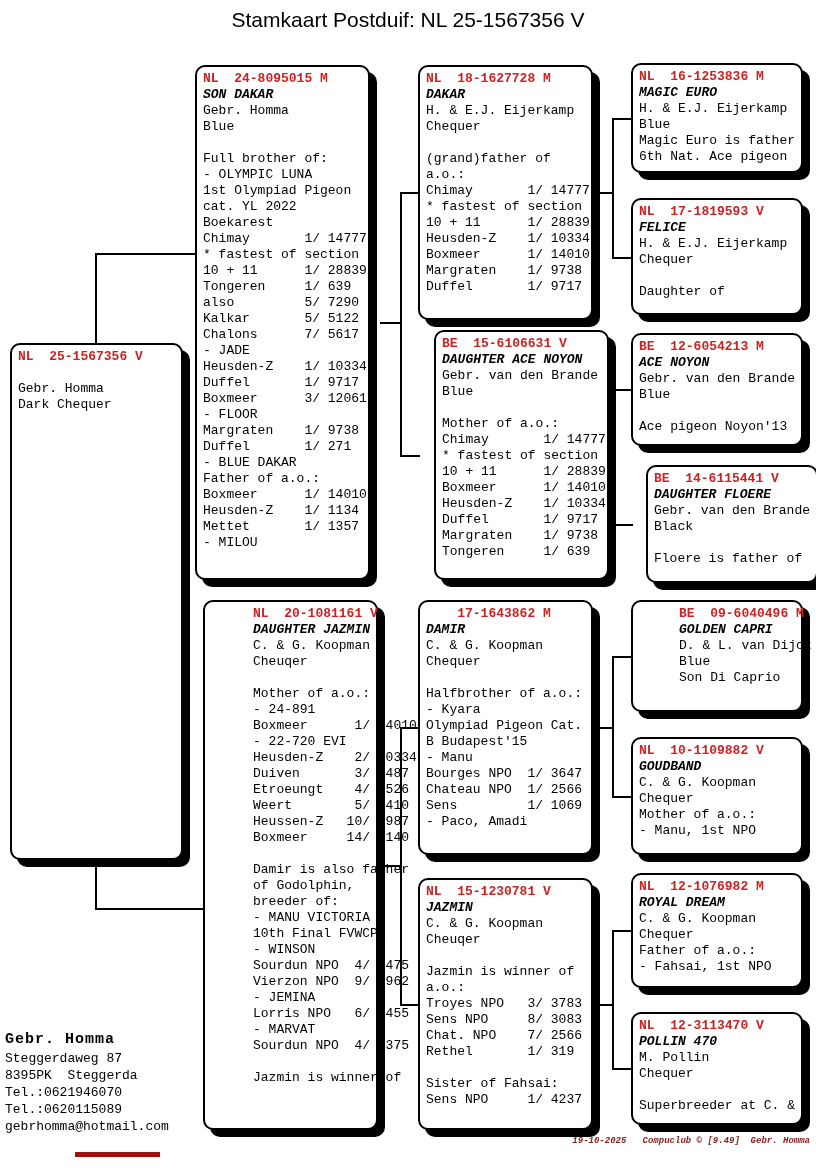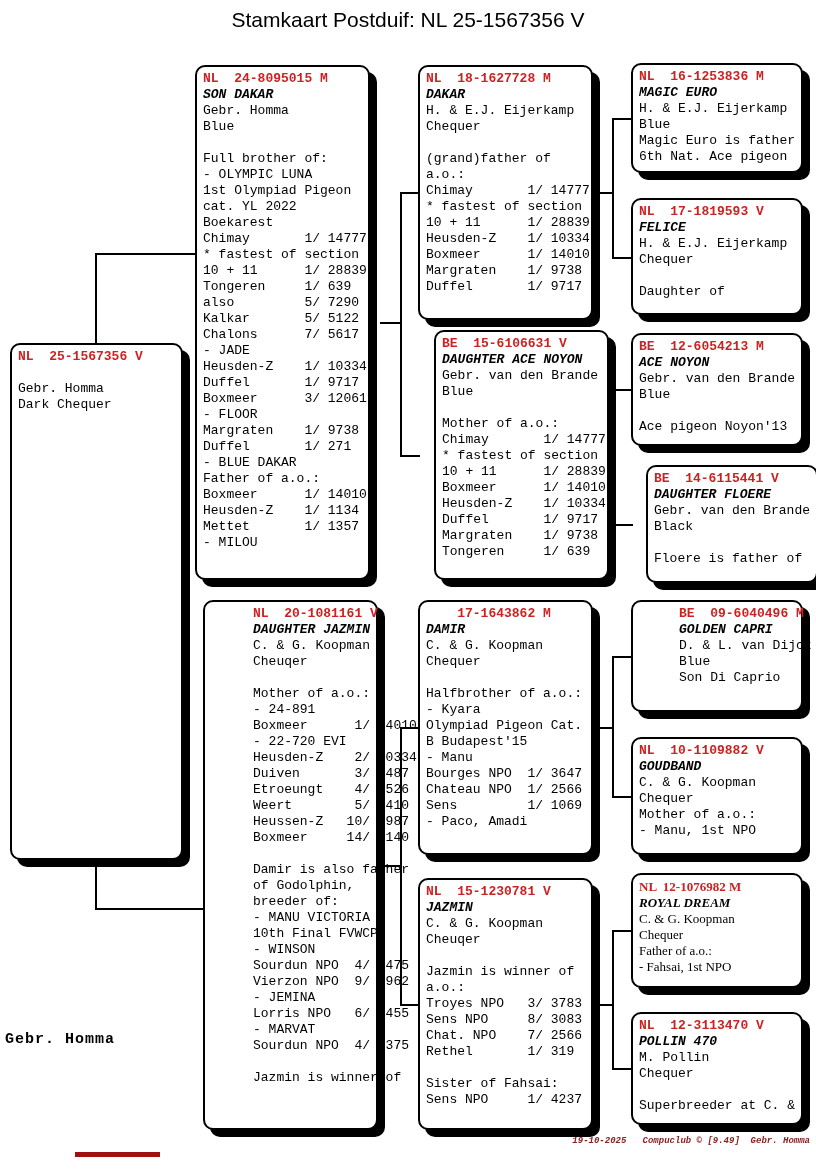--- a/index.html
+++ b/index.html
@@ -241,37 +241,42 @@
 Son Di Caprio</div>
   </div>
   <div class="box" style="left:631px;top:737px;width:172px;height:118px;">
     <div class="ring">NL  10-1109882 V</div>
     <div class="pname">GOUDBAND</div>
     <div class="pbody">C. &amp; G. Koopman
 Chequer
 Mother of a.o.:
 - Manu, 1st NPO</div>
   </div>
-  <div class="box" style="left:631px;top:873px;width:172px;height:115px;font-family:Liberation Serif, serif;">
+  <div class="box" style="left:631px;top:873px;width:172px;height:115px;">
     <div class="ring">NL  12-1076982 M</div>
     <div class="pname">ROYAL DREAM</div>
     <div class="pbody">C. &amp; G. Koopman
 Chequer
 Father of a.o.:
 - Fahsai, 1st NPO</div>
   </div>
   <div class="box" style="left:631px;top:1012px;width:172px;height:113px;">
     <div class="ring">NL  12-3113470 V</div>
     <div class="pname">POLLIN 470</div>
     <div class="pbody">M. Pollin
 Chequer
 
 Superbreeder at C. &amp;</div>
   </div>
 
   <div class="owner">
     <div class="owner-name">Gebr. Homma</div>
+    <div class="owner-lines">Steggerdaweg 87
+8395PK  Steggerda
+Tel.:0621946070
+Tel.:0620115089
+gebrhomma@hotmail.com</div>
   </div>
 
   <div class="footer">19-10-2025   Compuclub © [9.49]  Gebr. Homma</div>
   <div class="bar"></div>
 
 </div>
 
 </body></html>

